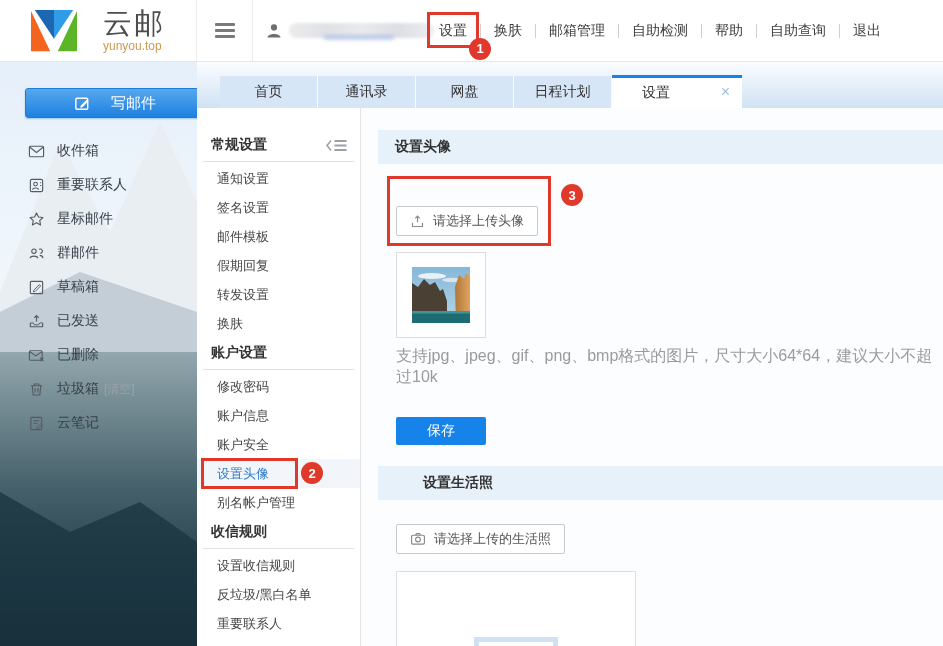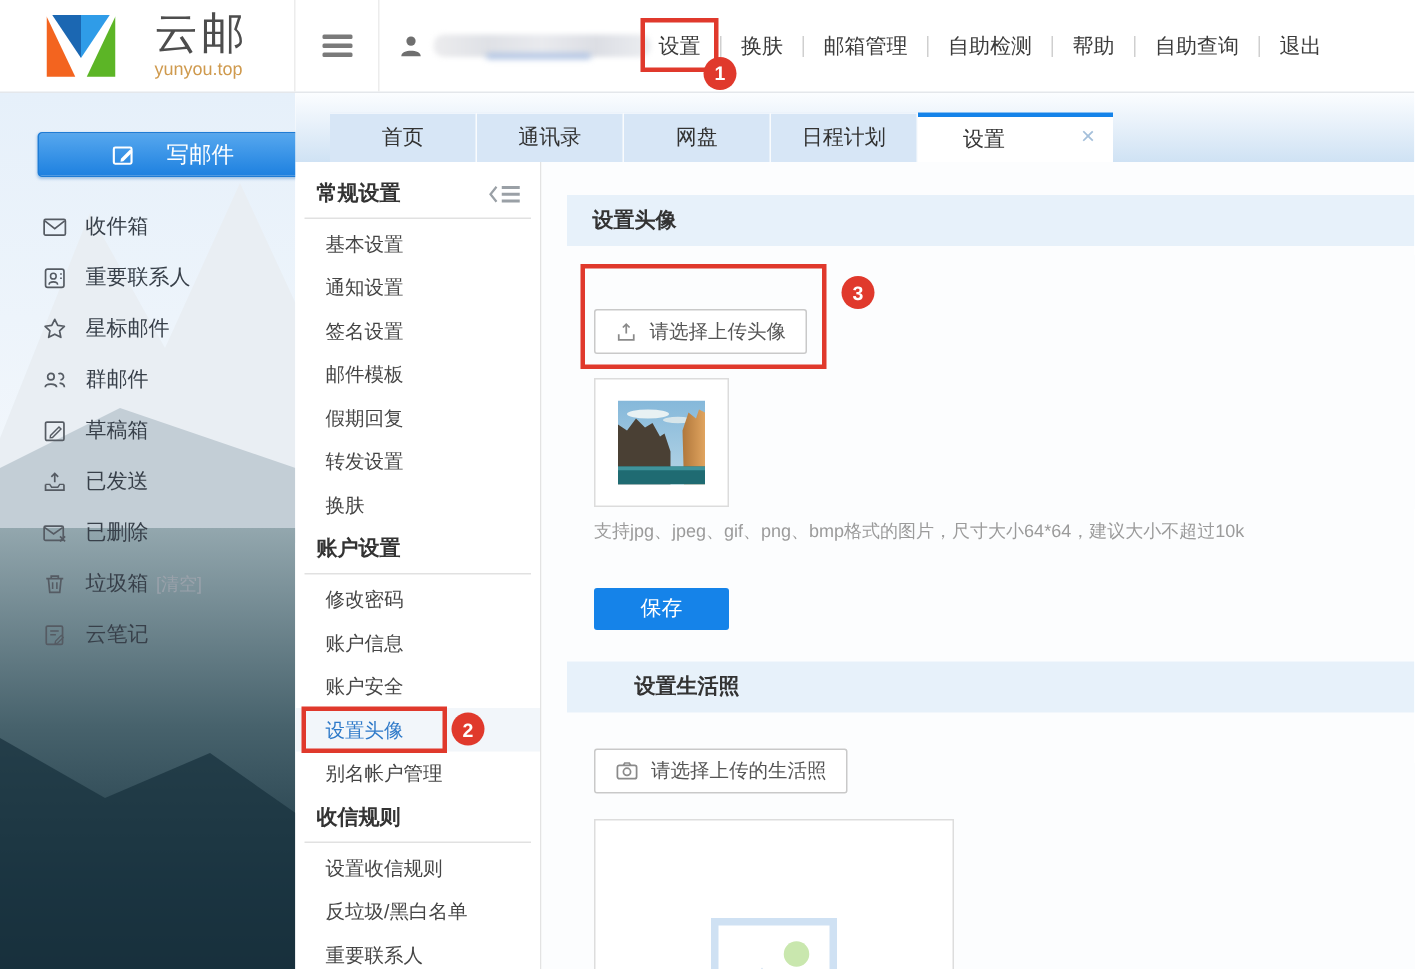--- a/index.html
+++ b/index.html
@@ -51,21 +51,21 @@
   .tab { height:33px; width:98px; display:flex; align-items:center; justify-content:center;
          font-size:14px; color:#333; background:#d7e6f6; border-right:1px solid rgba(255,255,255,.85);
          border-top:1px solid rgba(255,255,255,.6); cursor:pointer; }
   .tab:first-child { margin-left:23px; }
   .tab.active { background:#fff; border-top:3px solid #1583e9; border-right:none; width:130px;
                 justify-content:flex-start; padding-left:30px; position:relative; }
   .tab-close { position:absolute; right:12px; top:6px; color:#a4bfda; font-size:16px; line-height:16px; cursor:pointer; }
 
   
   .snav { position:absolute; left:197px; top:108px; width:164px; height:538px; background:#fff;
-          border-right:1px solid #e3e3e3; padding-top:8px; }
+          border-right:1px solid #e3e3e3; padding-top:24px; }
   .snav-header { height:26px; display:flex; align-items:center; justify-content:space-between;
                  padding:0 12px 0 14px; font-size:14px; font-weight:bold; color:#333; }
   .snav-header.gap { margin-top:2px; }
   .collapse-ic { width:22px; height:13px; cursor:pointer; }
   .snav hr { border:none; border-top:1px solid #e1e1e1; margin:3px 6px 2px 6px; }
   .snav-item { height:29px; line-height:29px; padding-left:20px; font-size:13px; color:#454545;
                cursor:pointer; position:relative; }
   .snav-item.active { background:#f2f6fa; color:#2f7ac9; }
 
   
@@ -74,21 +74,21 @@
   .band { margin-top:22px; height:34px; background:#e7f1fa; display:flex; align-items:center;
           padding-left:17px; font-size:14px; font-weight:bold; color:#333; }
   .band.second { margin-top:21px;padding-left:45px; }
   .content-pad { padding-left:18px; }
   .up-btn { margin-top:21px; display:inline-flex; align-items:center; gap:8px; height:30px;
             padding:0 13px; background:#fff; border:1px solid #c9c9c9; border-radius:2px;
             font-size:13px; color:#555; cursor:pointer; }
   .anno-wrap { position:relative; display:inline-block; }
   .avatar-box { margin-top:16px; width:90px; height:86px; background:#fff; border:1px solid #dcdcdc;
                 display:flex; align-items:center; justify-content:center; }
-  .hint { margin-top:8px; font-size:12px; color:#9b9b9b; }
+  .hint { margin-top:8px; font-size:16px; color:#9b9b9b; }
   .save-btn { margin-top:29px; width:90px; height:28px; background:#1583e9; border:none; border-radius:2px;
               color:#fff; font-size:14px; cursor:pointer; display:flex; align-items:center; justify-content:center; }
   .photo-box { margin-top:17px; width:240px; height:220px; background:#fff; border:1px solid #ddd;
                display:flex; align-items:center; justify-content:center; }
 
   
   .anno-box { position:absolute; border:3px solid #e0392c; pointer-events:none; z-index:20; }
   .anno-circle { position:absolute; width:22px; height:22px; border-radius:50%; background:#e0392c;
                  color:#fff; font-size:13px; font-weight:bold; display:flex; align-items:center;
                  justify-content:center; z-index:21; pointer-events:none; }
@@ -271,21 +271,20 @@
 
   <div class="snav">
     <div class="snav-header">
       <span>常规设置</span>
       <svg class="collapse-ic" viewBox="0 0 22 13">
         <path d="M5 1.5 L1 6.5 L5 11.5" fill="none" stroke="#9aa0a6" stroke-width="1.5"></path>
         <path d="M8.5 2 h12 M8.5 6.5 h12 M8.5 11 h12" stroke="#9aa0a6" stroke-width="2"></path>
       </svg>
     </div>
     <hr>
-    <div class="snav-item">基本设置</div>
     <div class="snav-item">通知设置</div>
     <div class="snav-item">签名设置</div>
     <div class="snav-item">邮件模板</div>
     <div class="snav-item">假期回复</div>
     <div class="snav-item">转发设置</div>
     <div class="snav-item">换肤</div>
 
     <div class="snav-header gap">
       <span>账户设置</span>
     </div>

